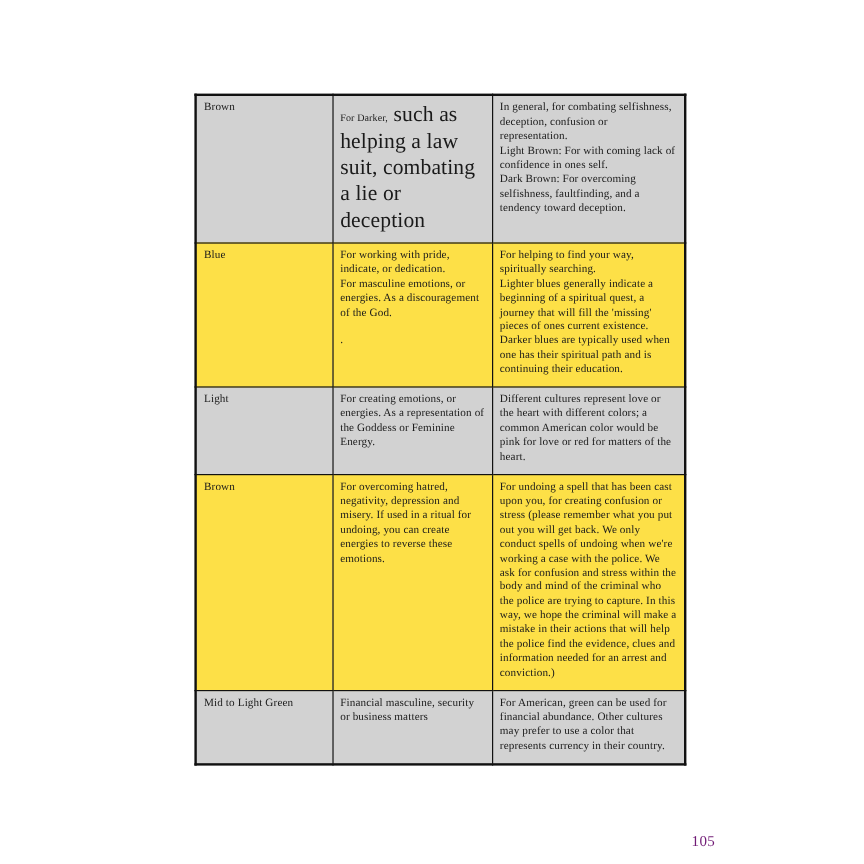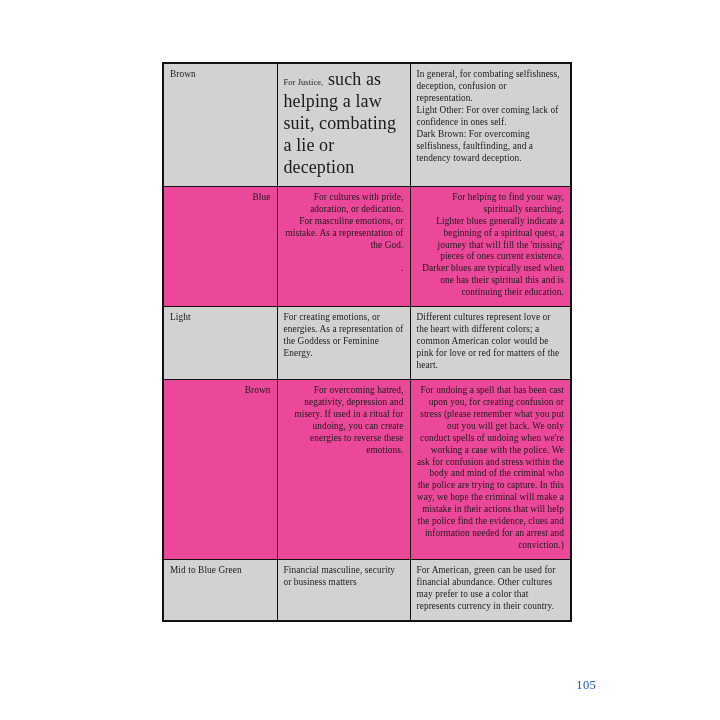--- a/index.html
+++ b/index.html
@@ -12,21 +12,21 @@
     background: #ffffff;
     font-family: "Liberation Serif", "DejaVu Serif", serif;
     color: #1a1a1a;
     overflow: hidden;
     position: relative;
   }
 
   .page {
     position: absolute;
     left: 0;
-    top: 0;
+    top: 16px;
     width: 720px;
     height: 584px;
   }
 
   
   .color-table {
     position: absolute;
     left: 162px;
     top: 62px;
     width: 408px;
@@ -43,21 +43,21 @@
   .color-table td {
     border: 1px solid #111111;
     vertical-align: top;
     padding: 5px 6px 7px 6px;
     font-size: 9.3px;
     line-height: 1.285;
     letter-spacing: 0.1px;
   }
 
   .color-table tr.shaded td { background: #d2d2d2; }
-  .color-table tr.plain  td { background: #ec4899; text-align: right; }
+  .color-table tr.plain  td { background: #fde047; }
 
   .cell-name {
     font-size: 9.3px;
   }
 
   .cell-text p {
     margin: 0;
     padding: 0;
   }
 
@@ -82,21 +82,21 @@
     font-size: 9.3px;
     line-height: 1.285;
   }
 
   
   .folio {
     position: absolute;
     right: 124px;
     top: 678px;
     font-size: 12.5px;
-    color: #1d4ed8;
+    color: #701a75;
     letter-spacing: 0.3px;
   }
 </style>
 </head>
 <body>
 
 <div class="page">
 
   <table class="color-table">
     <colgroup>
@@ -104,43 +104,43 @@
       <col class="c-use">
       <col class="c-notes">
     </colgroup>
     <tbody>
 
       <tr class="shaded">
         <td class="cell-name">
           <span>Brown</span>
         </td>
         <td class="cell-text">
-          <p class="big-block"><span class="lead-small">For Justice,</span><span class="lead-big"> such as helping a law suit, combating a lie or deception</span></p>
+          <p class="big-block"><span class="lead-small">For Darker,</span><span class="lead-big"> such as helping a law suit, combating a lie or deception</span></p>
         </td>
         <td class="cell-text">
           <p>In general, for combating selfishness, deception, confusion or representation.</p>
-          <p>Light Other: For over coming lack of confidence in ones self.</p>
+          <p>Light Brown: For with coming lack of confidence in ones self.</p>
           <p>Dark Brown: For overcoming selfishness, faultfinding, and a tendency toward deception.</p>
         </td>
       </tr>
 
       <tr class="plain">
         <td class="cell-name">
           <span>Blue</span>
         </td>
         <td class="cell-text">
-          <p>For cultures with pride, adoration, or dedication.</p>
-          <p>For masculine emotions, or mistake. As a representation of the God.</p>
+          <p>For working with pride, indicate, or dedication.</p>
+          <p>For masculine emotions, or energies. As a discouragement of the God.</p>
           <p class="blank-line"></p>
           <p class="stray-dot">.</p>
         </td>
         <td class="cell-text">
           <p>For helping to find your way, spiritually searching.</p>
           <p>Lighter blues generally indicate a beginning of a spiritual quest, a journey that will fill the 'missing' pieces of ones current existence.</p>
-          <p>Darker blues are typically used when one has their spiritual this and is continuing their education.</p>
+          <p>Darker blues are typically used when one has their spiritual path and is continuing their education.</p>
         </td>
       </tr>
 
       <tr class="shaded">
         <td class="cell-name">
           <span>Light</span>
         </td>
         <td class="cell-text">
           <p>For creating emotions, or energies. As a representation of the Goddess or Feminine Energy.</p>
         </td>
@@ -156,21 +156,21 @@
         <td class="cell-text">
           <p>For overcoming hatred, negativity, depression and misery. If used in a ritual for undoing, you can create energies to reverse these emotions.</p>
         </td>
         <td class="cell-text">
           <p>For undoing a spell that has been cast upon you, for creating confusion or stress (please remember what you put out you will get back. We only conduct spells of undoing when we're working a case with the police. We ask for confusion and stress within the body and mind of the criminal who the police are trying to capture. In this way, we hope the criminal will make a mistake in their actions that will help the police find the evidence, clues and information needed for an arrest and conviction.)</p>
         </td>
       </tr>
 
       <tr class="shaded">
         <td class="cell-name">
-          <span>Mid to Blue Green</span>
+          <span>Mid to Light Green</span>
         </td>
         <td class="cell-text">
           <p>Financial masculine, security or business matters</p>
         </td>
         <td class="cell-text">
           <p>For American, green can be used for financial abundance. Other cultures may prefer to use a color that represents currency in their country.</p>
         </td>
       </tr>
 
     </tbody>

